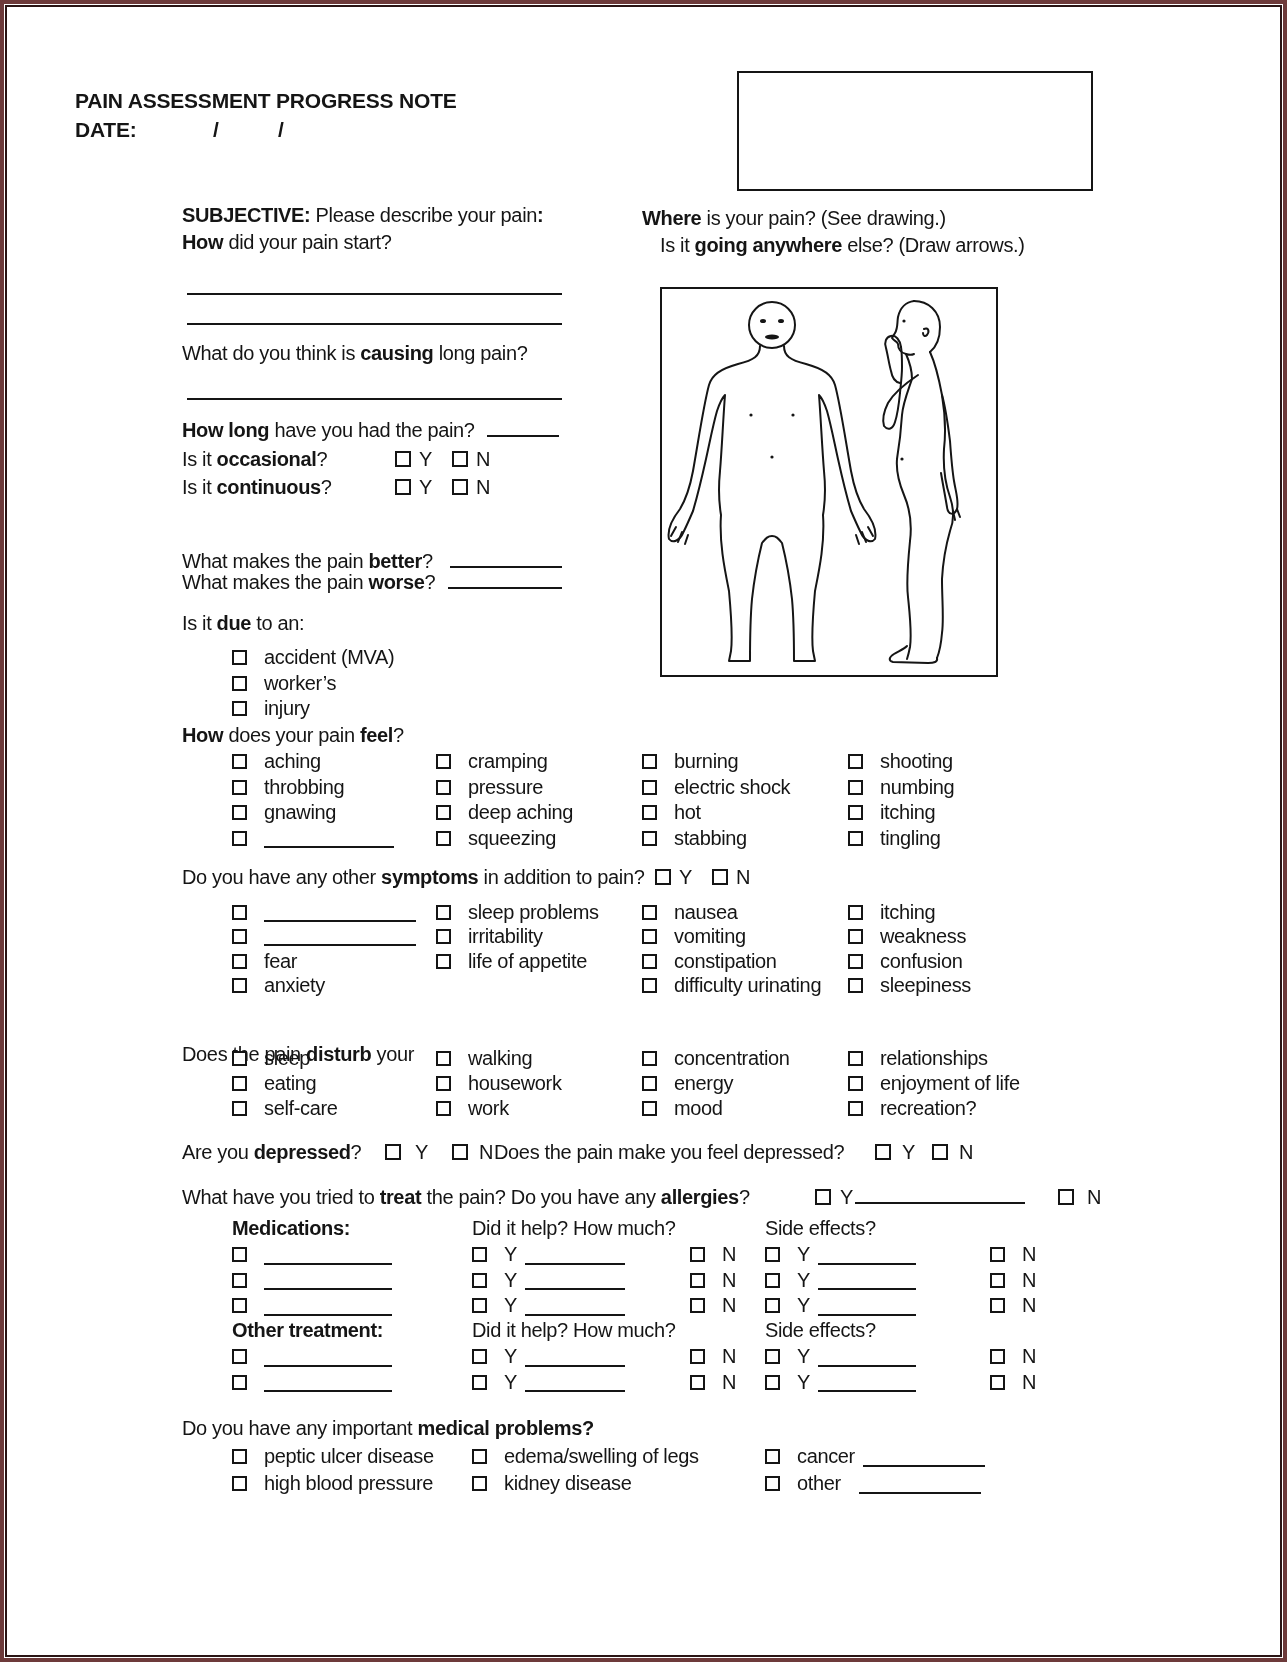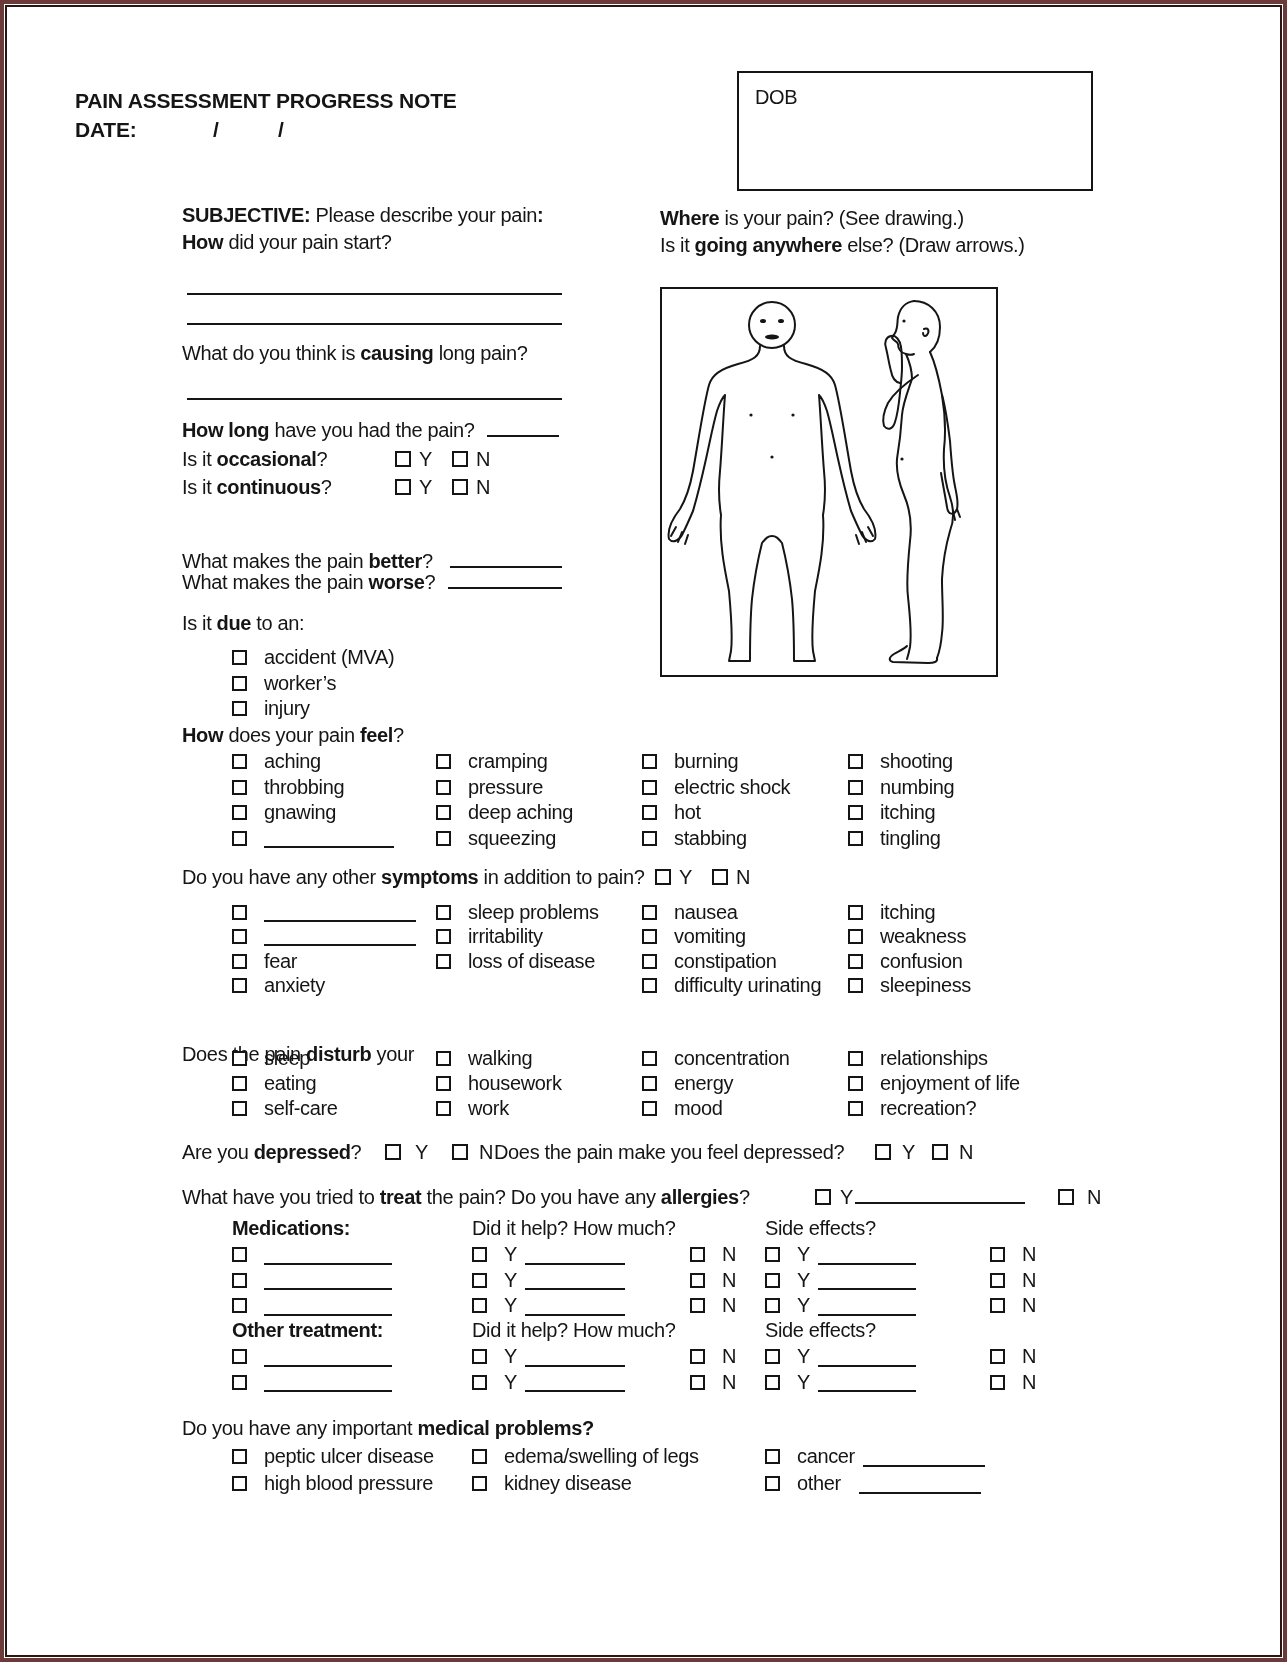--- a/index.html
+++ b/index.html
@@ -34,21 +34,20 @@
 
 <div class="line title" style="left:75px;top:90px;">PAIN ASSESSMENT PROGRESS NOTE</div>
 <div class="line title" style="left:75px;top:119px;width:300px;">
   <span>DATE:</span>
   <span class="abs" style="left:138px;">/</span>
   <span class="abs" style="left:203px;">/</span>
 </div>
 
 <div class="box" style="left:737px;top:71px;width:352px;height:116px;">
   <div class="pbox-inner">
-    <div>DOB</div>
   </div>
 </div>
 
 <div class="line" style="left:182px;top:204px;">
   <span class="b">SUBJECTIVE:</span><span> Please describe your pain</span><span class="b">:</span>
 </div>
 <div class="line" style="left:182px;top:231px;">
   <span class="b">How</span><span> did your pain start?</span>
 </div>
 <div class="hr" style="left:187px;top:293px;width:375px;"></div>
@@ -97,21 +96,21 @@
   <div class="cell">
       <span class="cb"></span>
       <span>worker’s</span>
     </div>
   <div class="cell">
       <span class="cb"></span>
       <span>injury</span>
     </div>
 </div>
 
-<div class="line" style="left:660px;top:207px;">
+<div class="line" style="left:642px;top:207px;">
   <span class="b">Where</span><span> is your pain? (See drawing.)</span>
 </div>
 <div class="line" style="left:660px;top:234px;">
   <span>Is it </span><span class="b">going anywhere</span><span> else? (Draw arrows.)</span>
 </div>
 
 <div class="box" style="left:660px;top:287px;width:334px;height:386px;">
   <svg width="334" height="386" viewBox="0 0 334 386">
     <g stroke="#151515" stroke-width="2" fill="none" stroke-linecap="round" stroke-linejoin="round">
 
@@ -275,21 +274,21 @@
   <div class="cell">
       <span class="cb"></span>
       <span>weakness</span>
     </div>
   <div class="cell">
       <span class="cb"></span>
       <span>fear</span>
     </div>
   <div class="cell">
       <span class="cb"></span>
-      <span>loss of disease</span>
+      <span>life of appetite</span>
     </div>
   <div class="cell">
       <span class="cb"></span>
       <span>constipation</span>
     </div>
   <div class="cell">
       <span class="cb"></span>
       <span>confusion</span>
     </div>
   <div class="cell">

